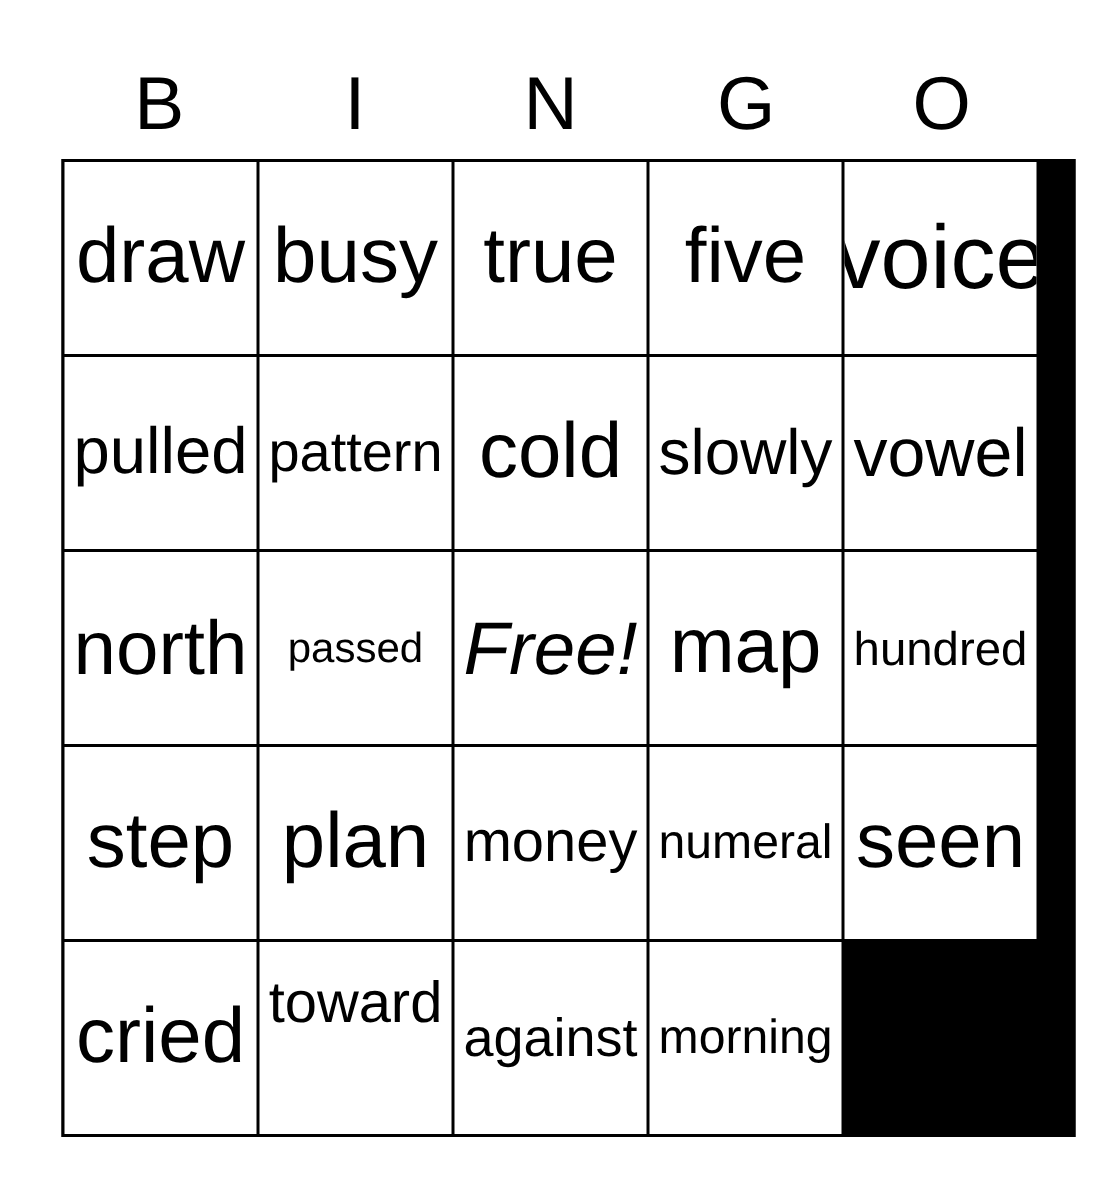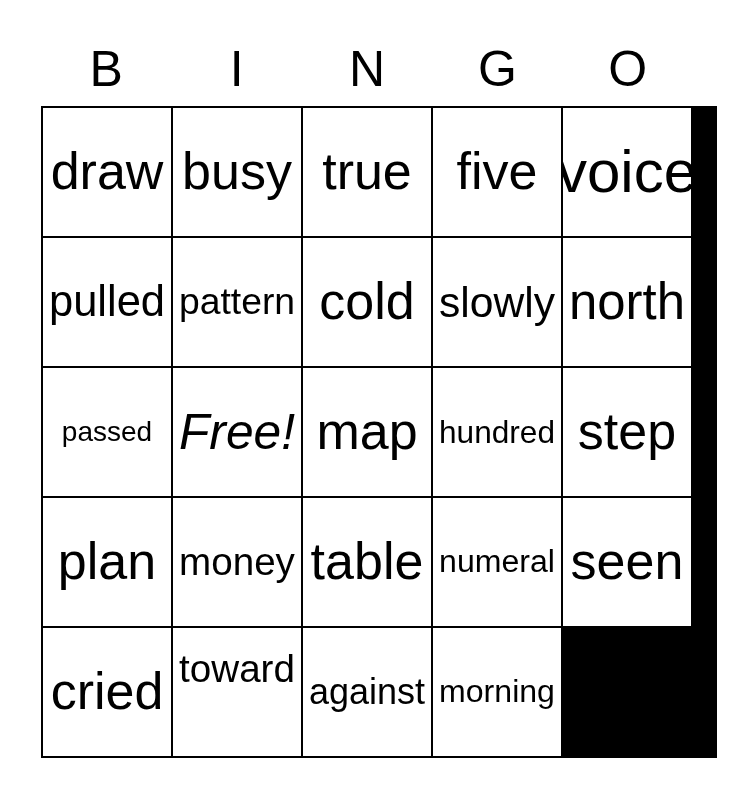--- a/index.html
+++ b/index.html
@@ -102,20 +102,23 @@
       </div>
     <div class="cell">
         <span class="cell-text" style="font-size: 37.3px;">pattern</span>
       </div>
     <div class="cell">
         <span class="cell-text" style="font-size: 52px;">cold</span>
       </div>
     <div class="cell">
         <span class="cell-text" style="font-size: 42.6px;">slowly</span>
       </div>
+    <div class="cell">
+        <span class="cell-text" style="font-size: 45.4px;">vowel</span>
+      </div>
 
     <div class="cell">
         <span class="cell-text" style="font-size: 50.9px;">north</span>
       </div>
     <div class="cell">
         <span class="cell-text" style="font-size: 28px;">passed</span>
       </div>
     <div class="cell">
         <span class="cell-text" style="font-size: 49.7px; font-style: italic;">Free!</span>
       </div>
@@ -129,23 +132,20 @@
     <div class="cell">
         <span class="cell-text" style="font-size: 52px;">step</span>
       </div>
     <div class="cell">
         <span class="cell-text" style="font-size: 52px;">plan</span>
       </div>
     <div class="cell">
         <span class="cell-text" style="font-size: 38.6px;">money</span>
       </div>
     <div class="cell">
-        <span class="cell-text" style="font-size: 52px;">table</span>
-      </div>
-    <div class="cell">
         <span class="cell-text" style="font-size: 32.1px;">numeral</span>
       </div>
 
     <div class="cell">
         <span class="cell-text" style="font-size: 52px;">seen</span>
       </div>
     <div class="cell">
         <span class="cell-text" style="font-size: 52px;">cried</span>
       </div>
     <div class="cell raised">

